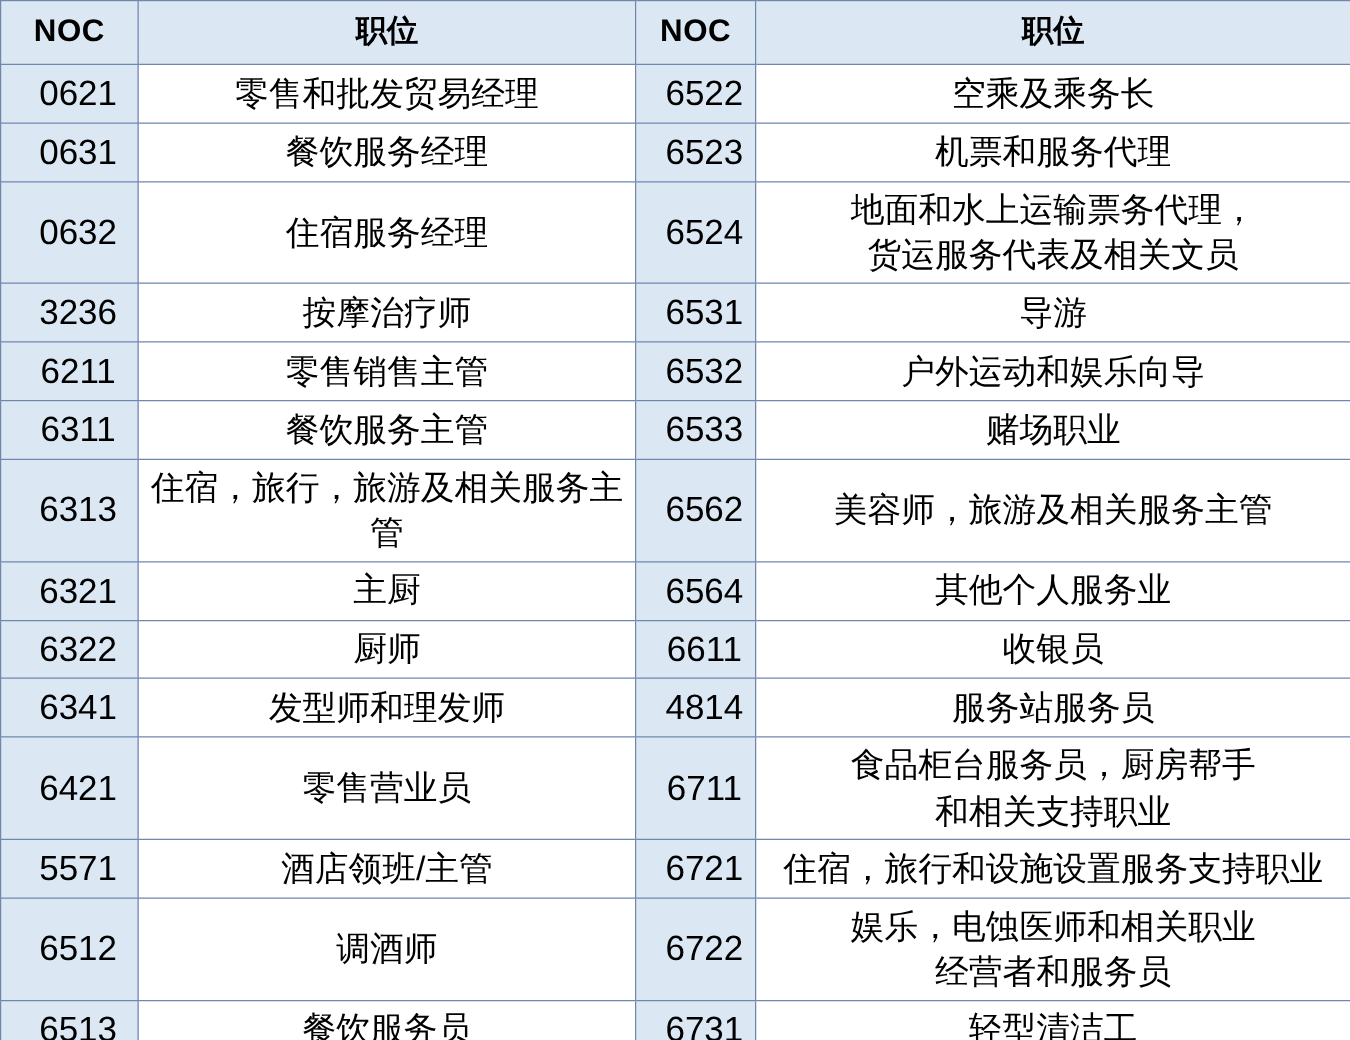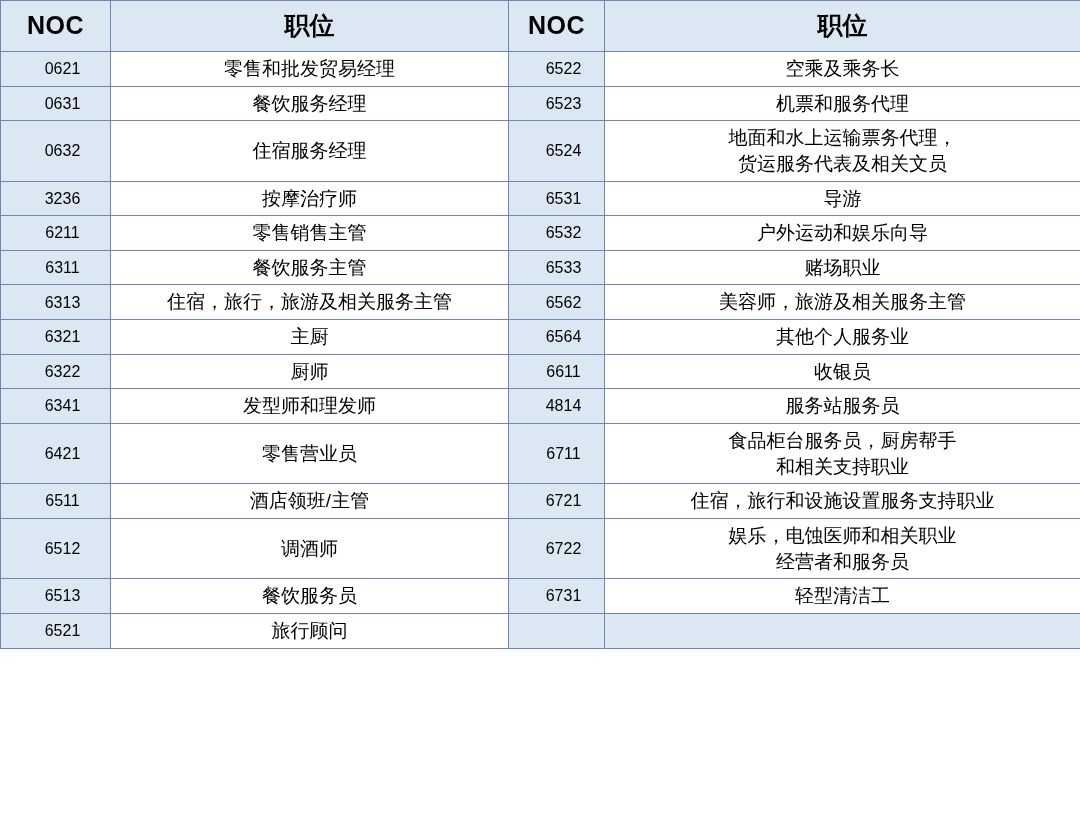--- a/index.html
+++ b/index.html
@@ -43,26 +43,26 @@
   table.noc-table thead th.head-noc {
     font-size: 25px;
     letter-spacing: 0.5px;
   }
   table.noc-table thead th.head-job {
     font-size: 25px;
     margin-top: 48px;
   }
   table.noc-table td.noc-cell {
     background: #dbe8f4;
-    font-size: 16px;
+    font-size: 28px;
     padding-left: 18px;
   }
   table.noc-table td.job-cell {
     background: #ffffff;
-    font-size: 19px;
+    font-size: 27px;
   }
   table.noc-table td.empty-cell {
     background: #dbe8f4;
   }
   .line2 {
     display: block;
   }
 </style>
 </head>
 <body>
@@ -235,21 +235,21 @@
           <td class="noc-cell">
             <span class="line2">6711</span>
           </td>
           <td class="job-cell">
             <span class="line2">食品柜台服务员，厨房帮手</span>
             <span class="line2">和相关支持职业</span>
           </td>
         </tr>
         <tr>
           <td class="noc-cell">
-            <span class="line2">6511</span>
+            <span class="line2">5571</span>
           </td>
           <td class="job-cell">
             <span class="line2">酒店领班/主管</span>
           </td>
           <td class="noc-cell">
             <span class="line2">6721</span>
           </td>
           <td class="job-cell">
             <span class="line2">住宿，旅行和设施设置服务支持职业</span>
           </td>

